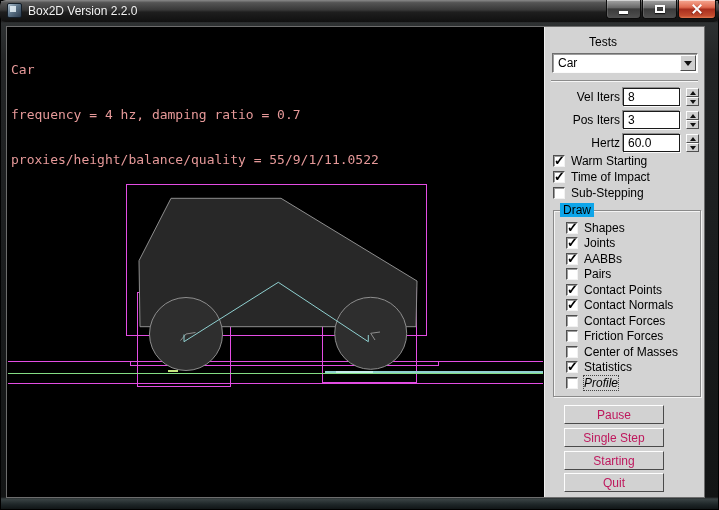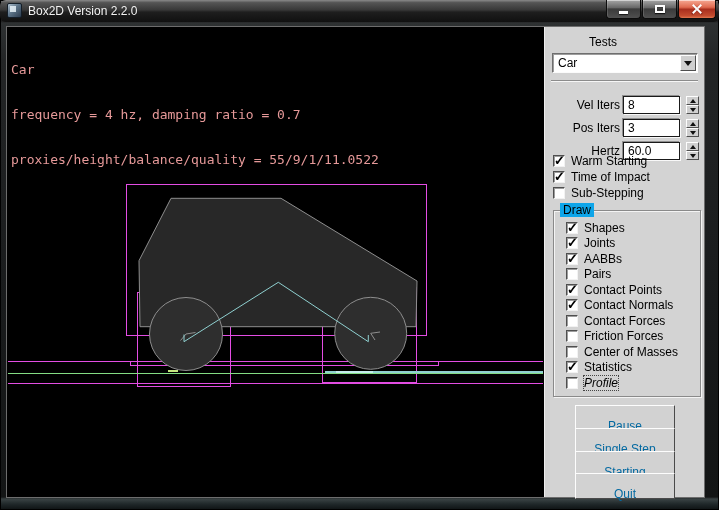--- a/index.html
+++ b/index.html
@@ -71,21 +71,21 @@
   .tri-down { width:0; height:0; border-left:4px solid transparent; border-right:4px solid transparent;
     border-top:5px solid #101010; }
   .tri-up6 { width:0; height:0; border-left:3px solid transparent; border-right:3px solid transparent;
     border-bottom:4px solid #101010; }
   .tri-down6 { width:0; height:0; border-left:3px solid transparent; border-right:3px solid transparent;
     border-top:4px solid #101010; }
 
   .separator { position:absolute; left:6px; width:147px; top:53px; height:0;
     border-top:1px solid #8c8c8c; border-bottom:1px solid #f6f6f6; }
 
-  .srow { position:absolute; left:0; width:160px; height:19px;margin-top:8px; }
+  .srow { position:absolute; left:0; width:160px; height:19px; }
   .srow .slbl { position:absolute; right:85px; top:2px; }
   .sinput { position:absolute; left:78px; top:0; width:57px; height:18px; background:#fff;
     border:1px solid #1a1a1a; box-shadow:-1px -1px 0 #8f8f8f, 1px 1px 0 #f8f8f8;
     font-family:"Liberation Sans", sans-serif; font-size:12px; padding:0 0 0 4px; color:#000; }
   .spinner { position:absolute; left:141px; top:0; width:13px; height:19px; }
   .spin { position:absolute; left:0; width:13px; height:9px; background:#cfcfcf;
     border:1px solid; border-color:#fdfdfd #4f4f4f #4f4f4f #fdfdfd;
     display:flex; align-items:center; justify-content:center; }
   .spin.up { top:0; } .spin.down { top:9px; }
 
@@ -97,24 +97,24 @@
     font-size:13px; font-weight:bold; color:#000; }
   .cbl { position:absolute; left:18px; top:-1px; white-space:nowrap; }
 
   .groupbox { position:absolute; left:8px; top:183px; width:148px; height:187px;
     border:1px solid #8a8a8a; box-shadow: inset 1px 1px 0 #f4f4f4, 1px 1px 0 #f4f4f4; }
   .groupbox .legend { position:absolute; left:6px; top:-8px; background:#0ea5e9; padding:0 3px; }
   .grow { position:absolute; left:12px; height:14px; }
   .grow .cbl { left:18px; }
   .focus-dotted { outline:1px dotted #444;font-style:italic; }
 
-  .pbtn { position:absolute; left:30px; width:100px; height:19px; background:#d2d2d2;
+  .pbtn { position:absolute; left:19px; width:100px; height:19px; background:#d2d2d2;
     border:1px solid; border-color:#fdfdfd #4a4a4a #4a4a4a #fdfdfd;
-    font-family:"Liberation Sans", sans-serif; font-size:12px; color:#0369a1;
-    text-align:center; line-height:16px; padding:12px; cursor:default; }
+    font-family:"Liberation Sans", sans-serif; font-size:12px; color:#be185d;
+    text-align:center; line-height:16px; padding:1px; cursor:default; }
 </style>
 </head>
 <body>
 
 <div class="window">
 
   <div class="titlebar">
     <span class="app-icon"></span>
     <span class="title-text">Box2D Version 2.2.0</span>
     <div class="win-buttons">

